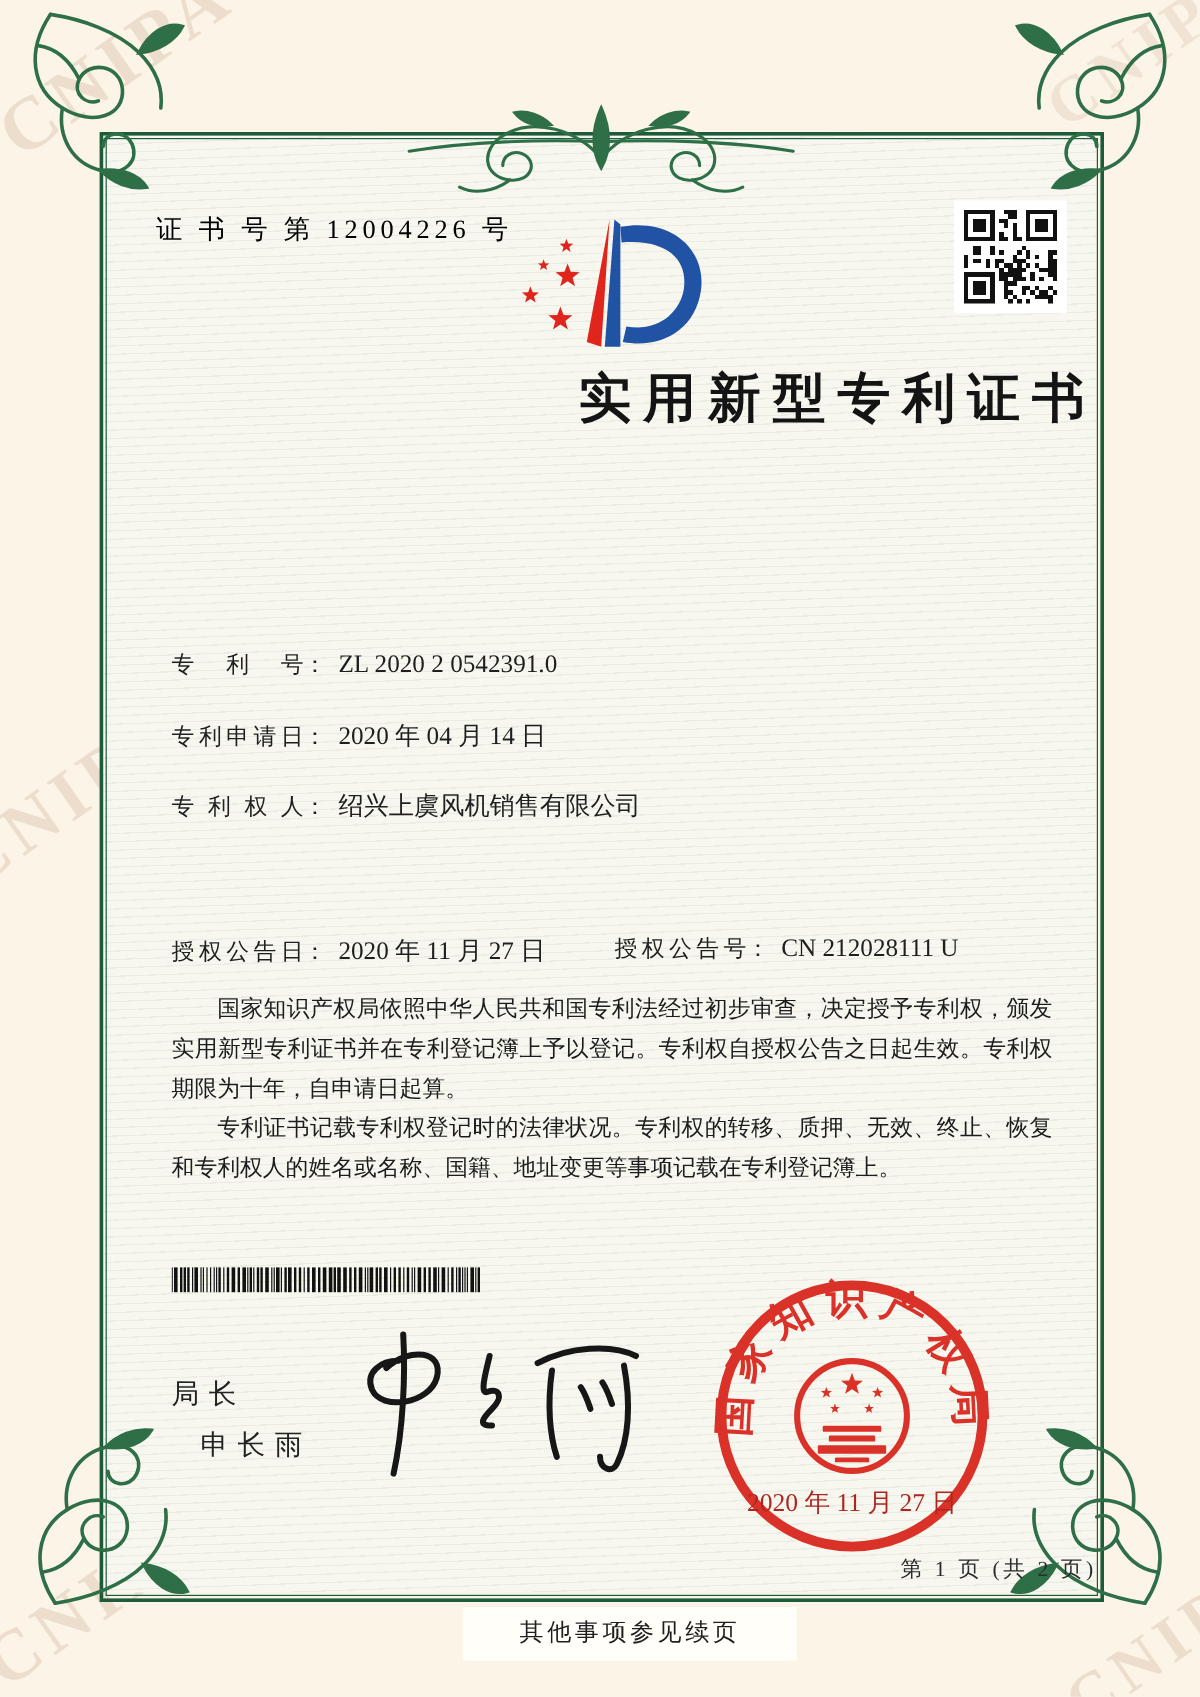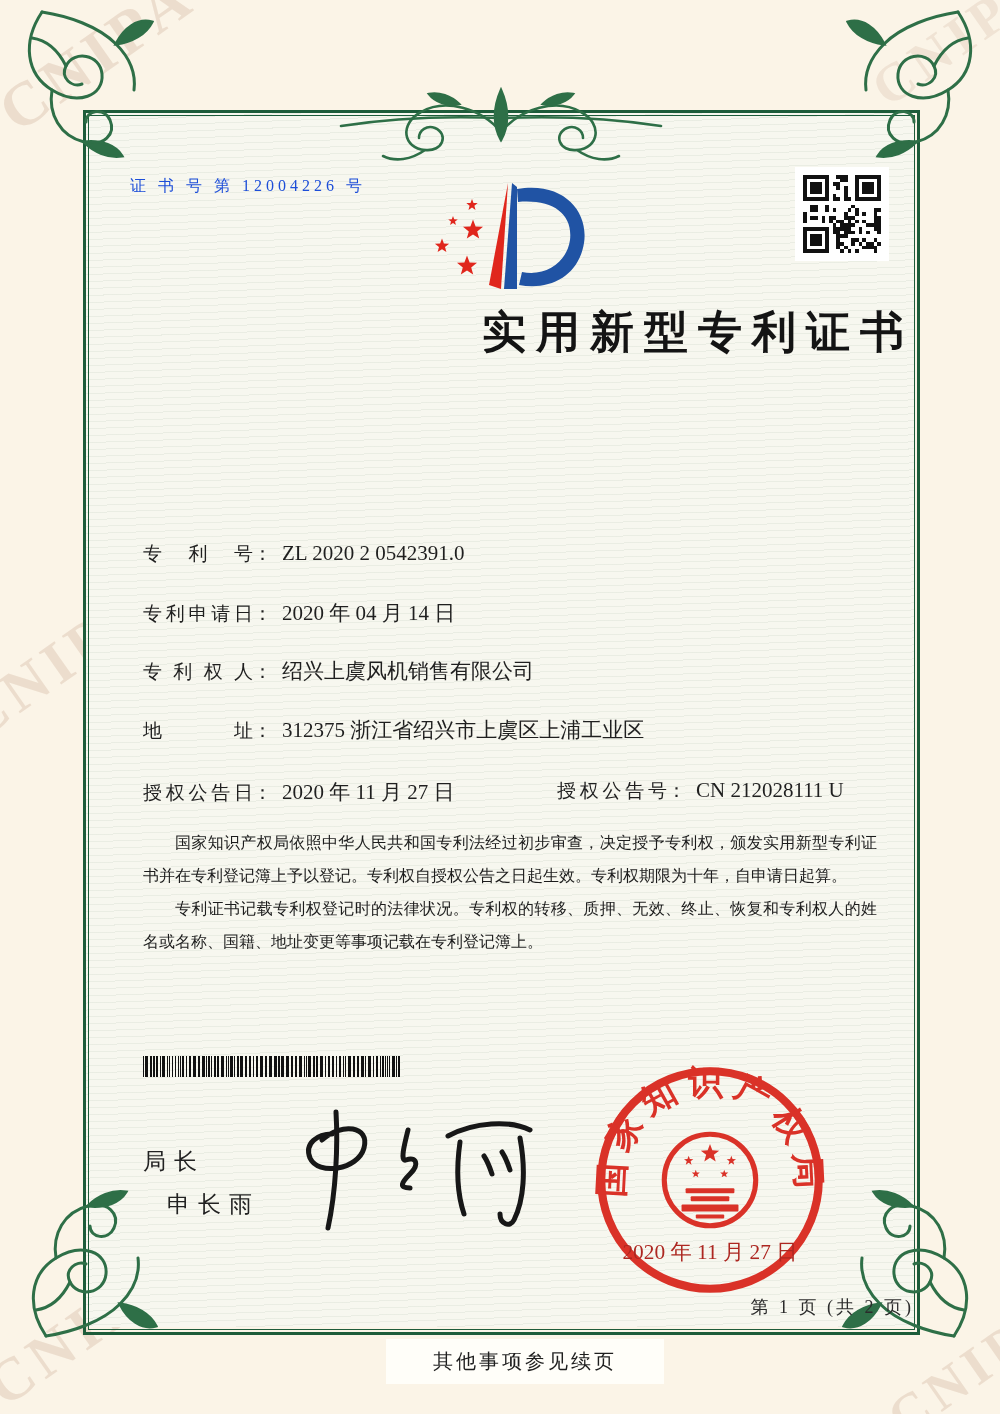--- a/index.html
+++ b/index.html
@@ -27,35 +27,35 @@
         rgba(255,255,255,0) 1px,rgba(255,255,255,0) 7px);}
 
   .frame{position:absolute;left:83px;top:110px;width:831px;height:1219px;
       border:3px solid #1d5c3a;}
   .frame::after{content:"";position:absolute;left:2px;top:2px;right:2px;bottom:2px;
       border:1px solid #1d5c3a;}
 
   .orn{position:absolute;left:0;top:0;pointer-events:none;}
 
   
-  .cert-no{position:absolute;left:130px;top:176px;font-size:16px;color:#1d4ed8;
+  .cert-no{position:absolute;left:130px;top:176px;font-size:22px;color:#000000;
       letter-spacing:4px;}
   .title{position:absolute;left:83px;top:303px;width:831px;text-align:right;
       font-size:44px;font-weight:bold;letter-spacing:10px;color:#141414;}
 
   .row{position:absolute;left:143px;font-size:21px;color:#1f1f1f;white-space:nowrap;}
   .flabel{display:inline-block;width:110px;font-size:19px;text-align:justify;
       text-align-last:justify;vertical-align:bottom;}
   .fcolon{font-size:19px;margin-right:10px;}
   .r0{top:424px}.r1{top:483px}.r2{top:541px}.r3{top:599px}
   .r4{top:657px}.r5{top:716px}.r6{top:778px}
-  .grant2{position:absolute;left:369px;top:0;margin-left:45px;}
-
-  .body-text{position:absolute;left:143px;top:826px;width:734px;font-size:16px;
-      line-height:33px;color:#1c1c1c;text-align:justify;}
+  .grant2{position:absolute;left:369px;top:0;}
+
+  .body-text{position:absolute;left:143px;top:826px;width:734px;font-size:19px;
+      line-height:33px;color:#1c1c1c;text-align:justify;font-family:Liberation Mono, monospace;}
   .body-text p{margin:0;text-indent:2em;}
 
   .barcode-box{position:absolute;left:143px;top:1056px;width:257px;height:21px;}
   .qr-box{position:absolute;left:795px;top:167px;width:94px;height:94px;background:#fff;
       display:flex;align-items:center;justify-content:center;}
 
   .signer{position:absolute;left:143px;font-family:"Liberation Sans","DejaVu Sans",sans-serif;
       font-size:23px;color:#222;letter-spacing:8px;}
   .signer-title{top:1146px;}
   .signer-name{top:1189px;margin-left:24px;}
@@ -259,23 +259,20 @@
 
   <div class="row r2">
     <span class="flabel">专利号</span><span class="fcolon">：</span><span>ZL 2020 2 0542391.0</span>
   </div>
   <div class="row r3">
     <span class="flabel">专利申请日</span><span class="fcolon">：</span><span>2020 年 04 月 14 日</span>
   </div>
   <div class="row r4">
     <span class="flabel">专利权人</span><span class="fcolon">：</span><span>绍兴上虞风机销售有限公司</span>
   </div>
-  <div class="row r5">
-    <span class="flabel">地址</span><span class="fcolon">：</span><span>312375 浙江省绍兴市上虞区上浦工业区</span>
-  </div>
   <div class="row r6">
     <span class="flabel">授权公告日</span><span class="fcolon">：</span><span>2020 年 11 月 27 日</span>
     <span class="grant2">
       <span class="flabel">授权公告号</span><span class="fcolon">：</span><span>CN 212028111 U</span>
     </span>
   </div>
 
   <div class="body-text">
     <p>国家知识产权局依照中华人民共和国专利法经过初步审查，决定授予专利权，颁发实用新型专利证书并在专利登记簿上予以登记。专利权自授权公告之日起生效。专利权期限为十年，自申请日起算。</p>
     <p>专利证书记载专利权登记时的法律状况。专利权的转移、质押、无效、终止、恢复和专利权人的姓名或名称、国籍、地址变更等事项记载在专利登记簿上。</p>

